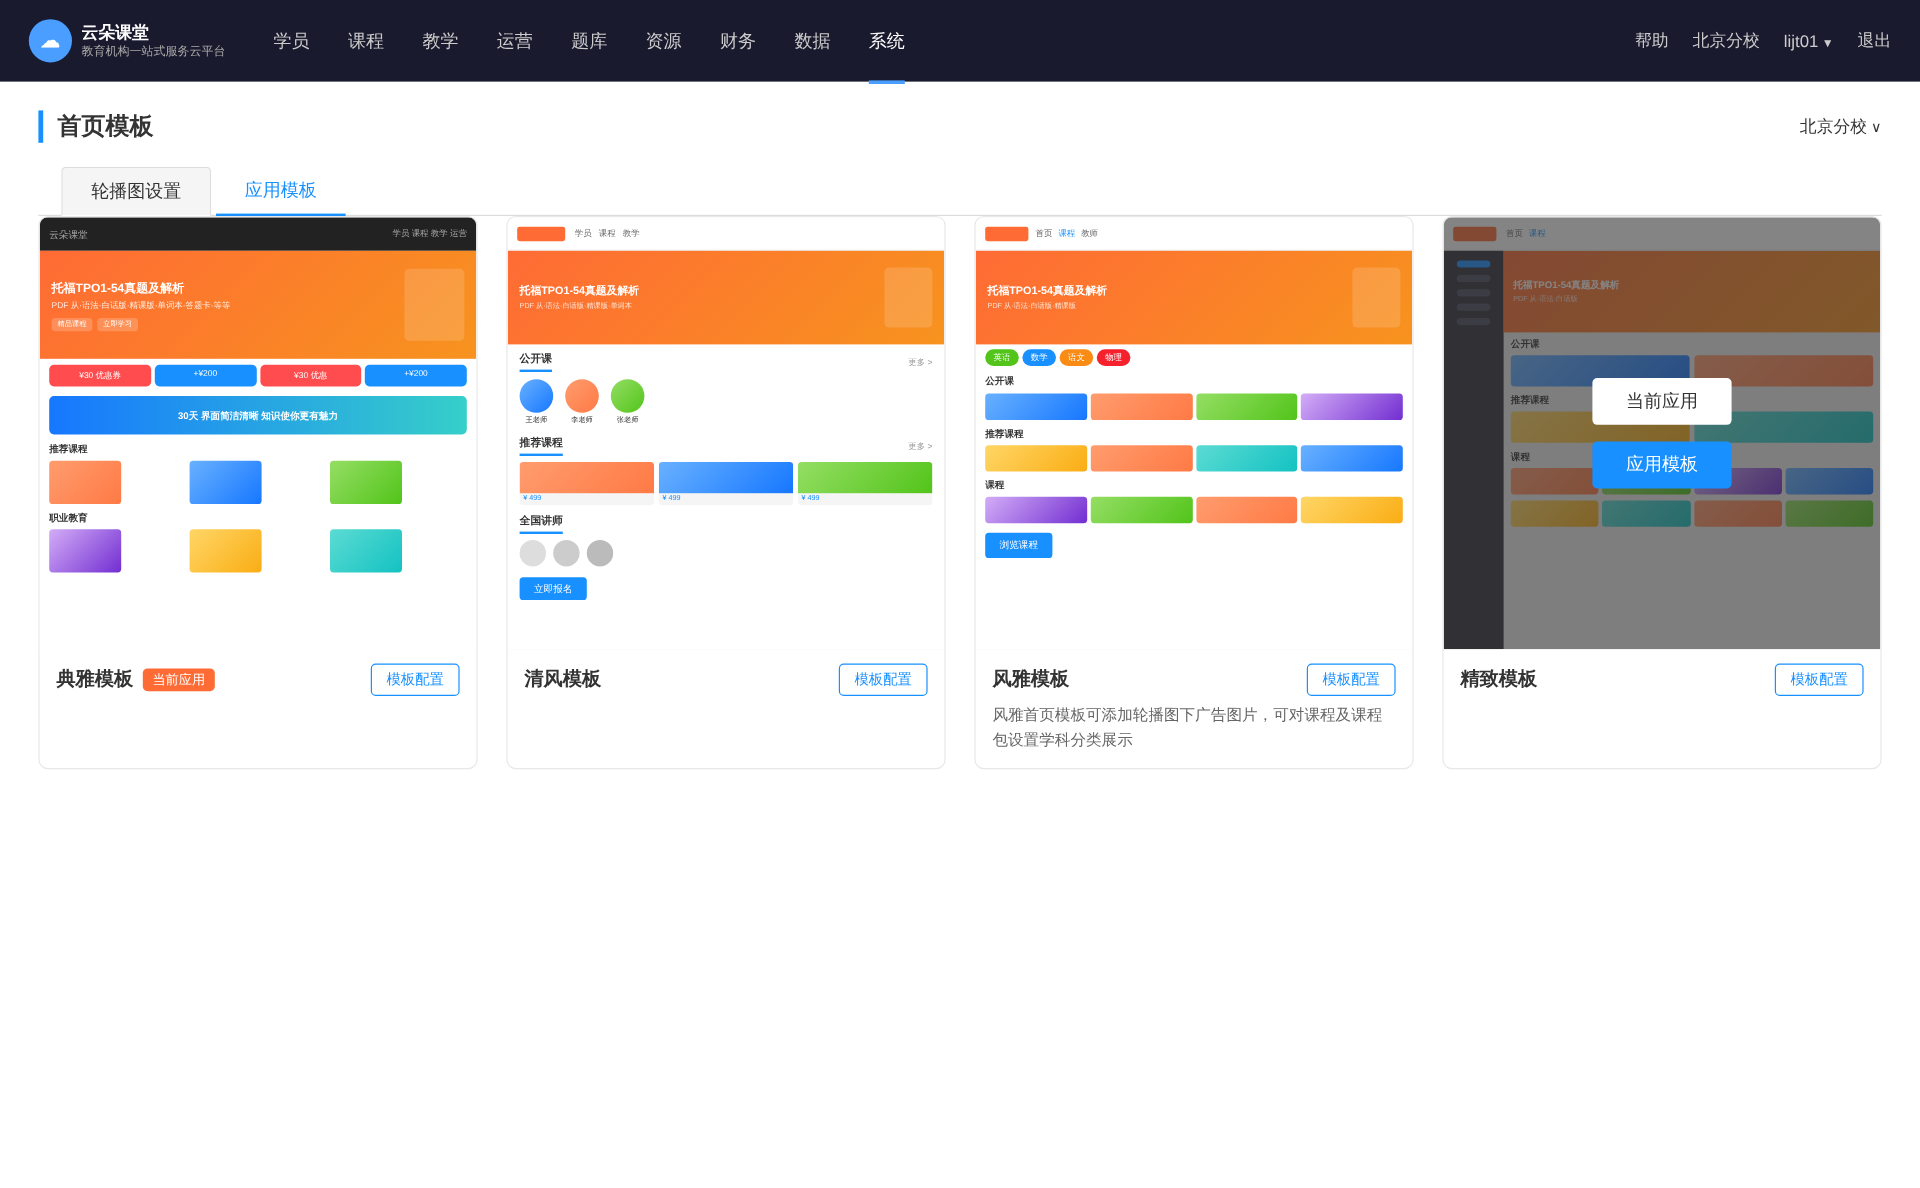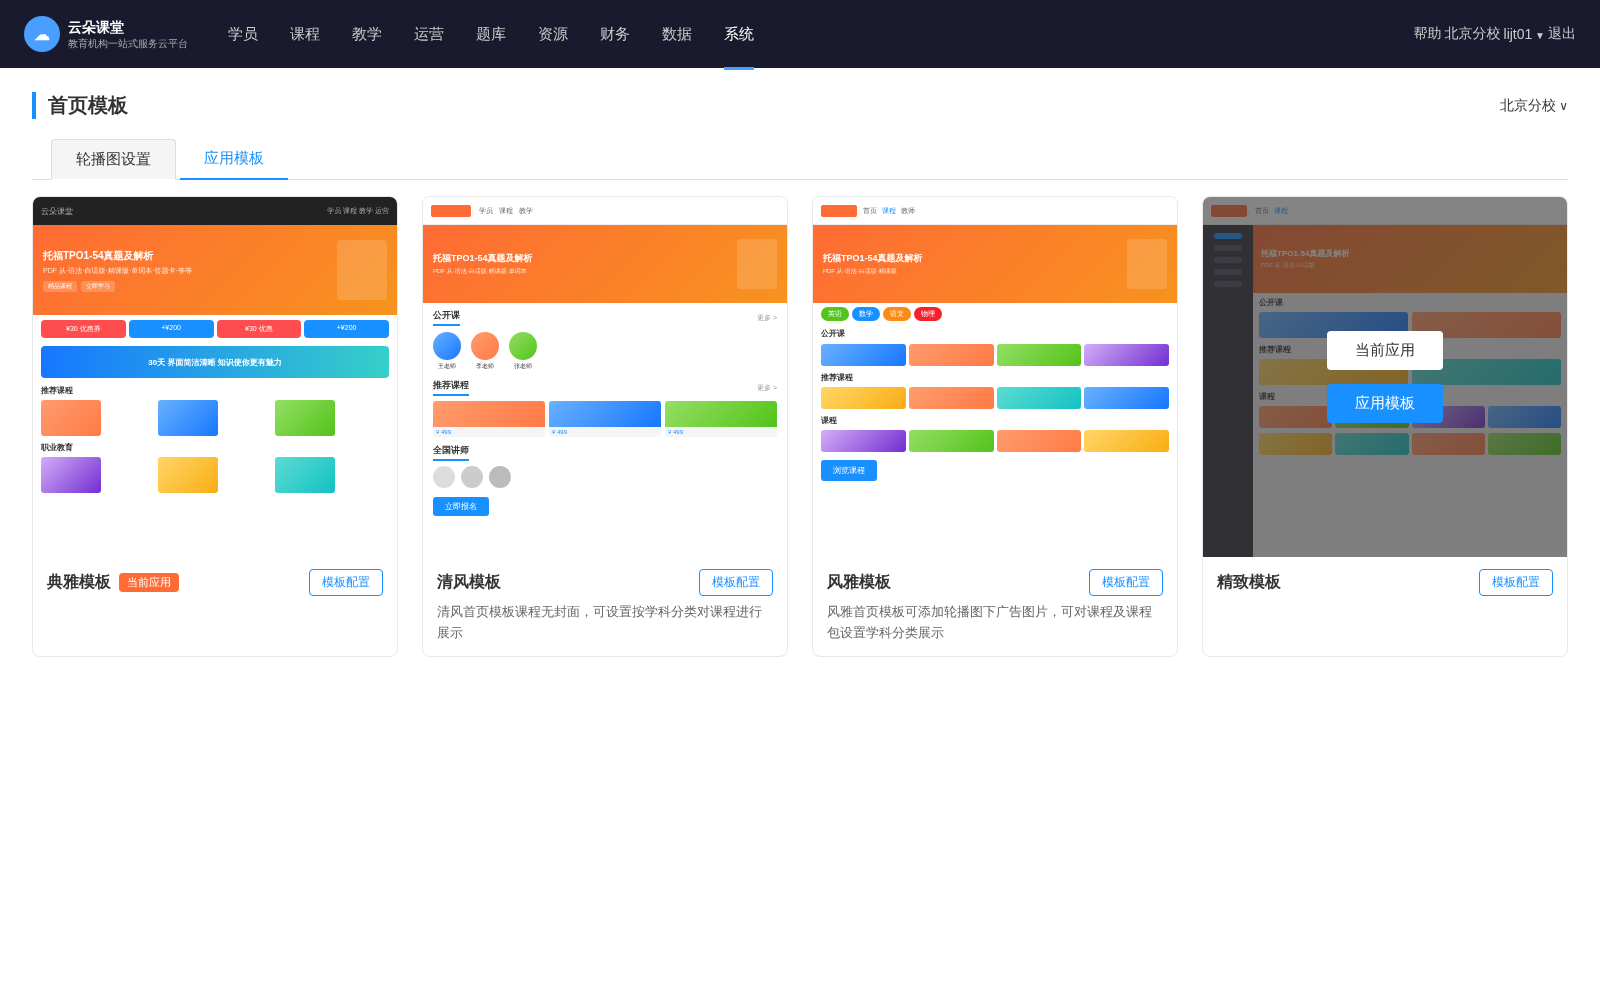--- a/index.html
+++ b/index.html
@@ -60,21 +60,21 @@
       position: absolute;
       bottom: -22px;
       left: 0;
       right: 0;
       height: 3px;
       background: #4a9eff;
     }
     .header-right {
       display: flex;
       align-items: center;
-      gap: 3px;
+      gap: 20px;
       margin-left: auto;
     }
     .header-right .item {
       color: #ccc;
       font-size: 14px;
       cursor: pointer;
     }
     .header-right .item.has-arrow::after {
       content: ' ▼';
       font-size: 10px;
@@ -109,21 +109,20 @@
     }
     .branch-selector::after {
       content: ' ∨';
       font-size: 12px;
     }
 
     
     .tabs-area {
       display: flex;
       border-bottom: 1px solid #ddd;
-      margin-bottom: 16px;
       padding-left: 19px;
     }
     .tab {
       padding: 10px 24px;
       font-size: 15px;
       cursor: pointer;
       color: #666;
       border-bottom: 2px solid transparent;
       margin-bottom: -1px;
     }
@@ -437,21 +436,20 @@
           <div style="background:#1890ff;color:white;font-size:8px;padding:4px 12px;display:inline-block;border-radius:3px;margin:6px 10px;cursor:pointer">立即报名</div>
         </div>
       </div>
       <div class="template-info">
         <div class="template-name-row">
           <div class="template-name-left">
             <span class="template-name">清风模板</span>
           </div>
           <button class="btn-config">模板配置</button>
         </div>
-        <p class="template-desc">清风首页模板课程无封面，可设置按学科分类对课程进行展示</p>
       </div>
     </div>
 
     <div class="template-card">
       <div class="template-preview">
         <div class="preview-mockup" style="background:#fff">
           <div style="height:28px;background:#fff;border-bottom:1px solid #eee;display:flex;align-items:center;padding:0 8px;gap:6px">
             <div style="width:36px;height:12px;background:#ff6b35;border-radius:2px"></div>
             <div style="display:flex;gap:5px">
               <span style="font-size:7px;color:#666">首页</span>

